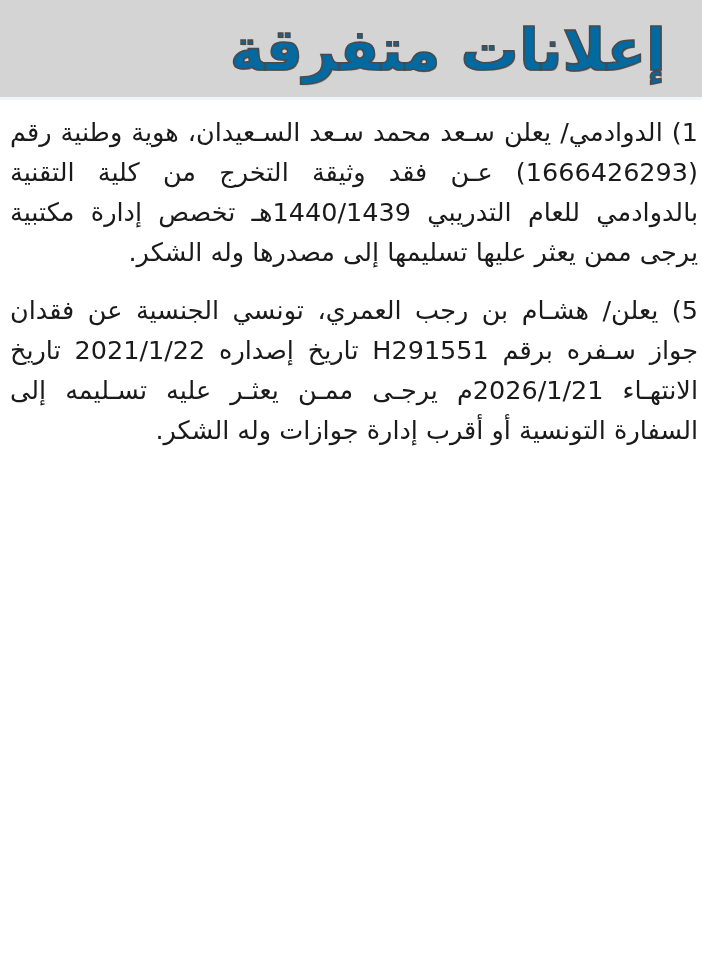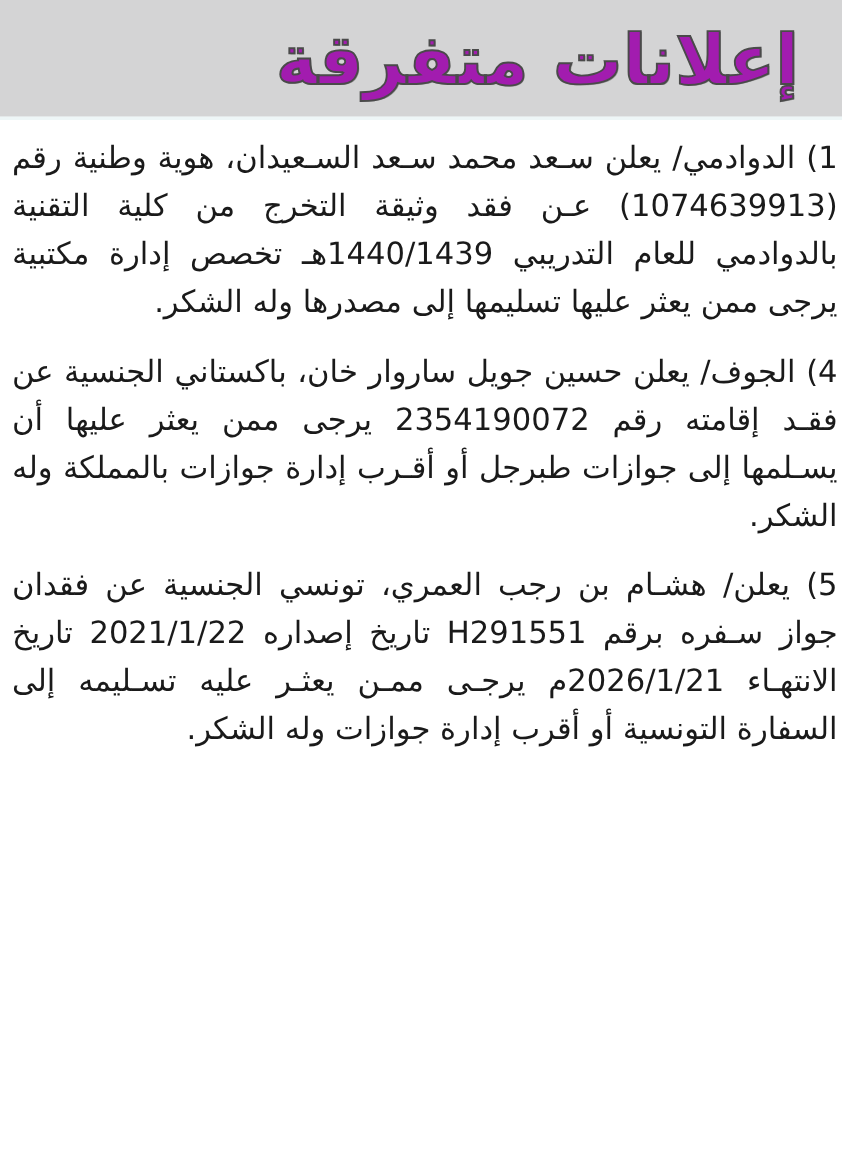--- a/index.html
+++ b/index.html
@@ -26,21 +26,21 @@
       box-sizing: border-box;
     }
     .title-text {
       position: absolute;
       right: 36px;
       top: 8px;
       font-family: "DejaVu Sans", sans-serif;
       font-weight: bold;
       font-size: 58px;
       line-height: 84px;
-      color: #a21caf;
+      color: #0369a1;
       direction: rtl;
       letter-spacing: 0px;
       -webkit-text-stroke: 1.6px #4a4a4a;
       text-shadow: 1px 1px 0 #9a9a9a;
     }
     .ads {
       position: absolute;
       left: 0;
       top: 112px;
       width: 702px;
@@ -64,23 +64,19 @@
 </head>
 <body>
 
 <div class="title-bar">
   <div class="title-text">إعلانات متفرقة</div>
 </div>
 
 <div class="ads">
   <p class="ad">
     <span class="num">1)</span>
-    <span>الدوادمي/ يعلن سـعد محمد سـعد السـعيدان، هوية وطنية رقم (1074639913) عـن فقد وثيقة التخرج من كلية التقنية بالدوادمي للعام التدريبي 1440/1439هـ تخصص إدارة مكتبية يرجى ممن يعثر عليها تسليمها إلى مصدرها وله الشكر.</span>
-  </p>
-  <p class="ad">
-    <span class="num">4)</span>
-    <span>الجوف/ يعلن حسين جويل ساروار خان، باكستاني الجنسية عن فقـد إقامته رقم 2354190072 يرجى ممن يعثر عليها أن يسـلمها إلى جوازات طبرجل أو أقـرب إدارة جوازات بالمملكة وله الشكر.</span>
+    <span>الدوادمي/ يعلن سـعد محمد سـعد السـعيدان، هوية وطنية رقم (1666426293) عـن فقد وثيقة التخرج من كلية التقنية بالدوادمي للعام التدريبي 1440/1439هـ تخصص إدارة مكتبية يرجى ممن يعثر عليها تسليمها إلى مصدرها وله الشكر.</span>
   </p>
   <p class="ad">
     <span class="num">5)</span>
     <span>يعلن/ هشـام بن رجب العمري، تونسي الجنسية عن فقدان جواز سـفره برقم H291551 تاريخ إصداره 2021/1/22 تاريخ الانتهـاء 2026/1/21م يرجـى ممـن يعثـر عليه تسـليمه إلى السفارة التونسية أو أقرب إدارة جوازات وله الشكر.</span>
   </p>
 </div>
 
 </body></html>

